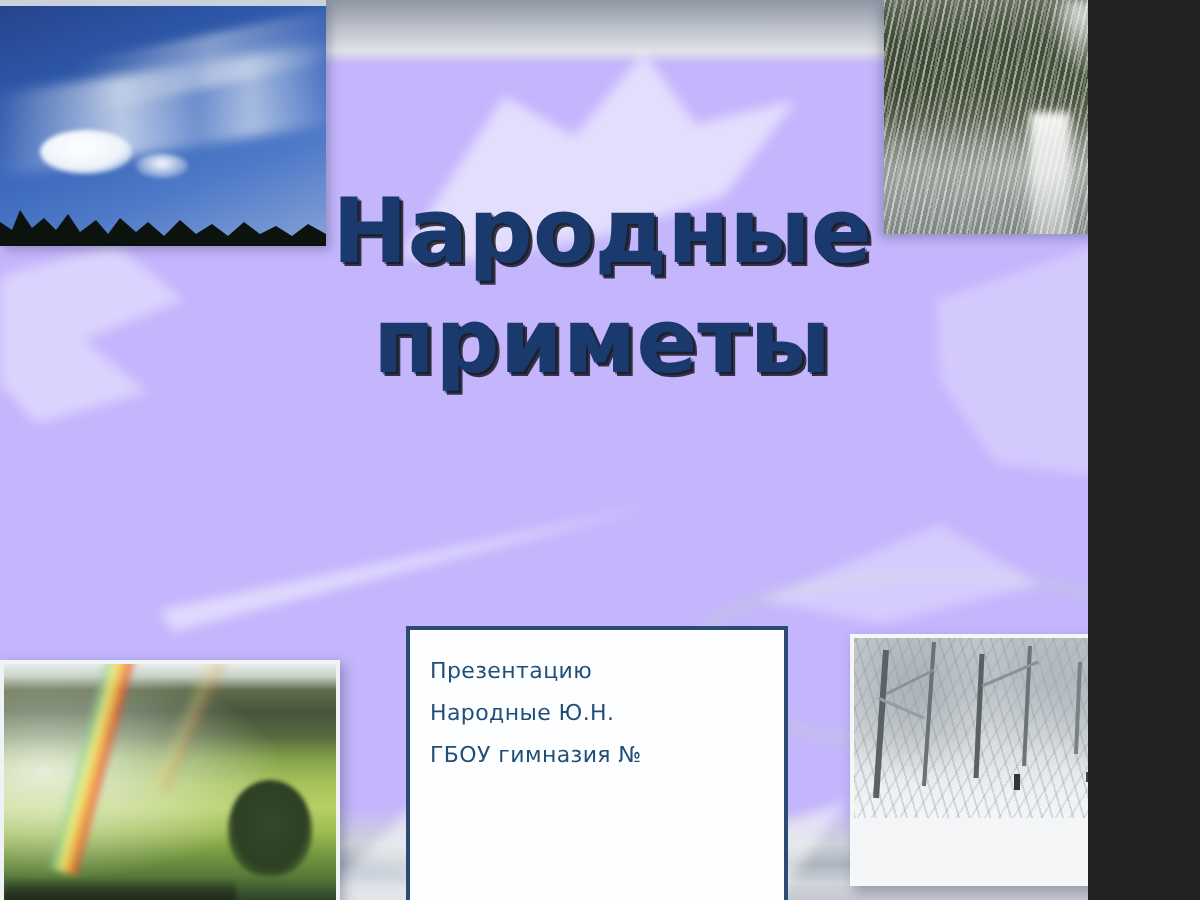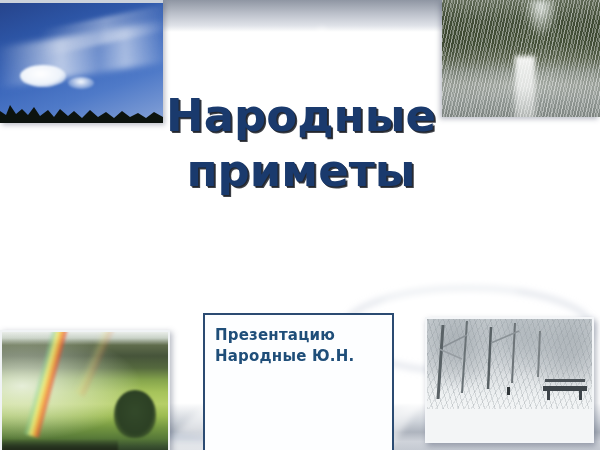--- a/index.html
+++ b/index.html
@@ -1,18 +1,18 @@
 <!DOCTYPE html>
 <html><head>
 <meta charset="utf-8">
 <style>
   html,body{margin:0;padding:0;background:#222;}
   .slide{
-    position:relative;width:600px;height:450px;overflow:hidden;
-    background:#ffffff;font-family:"Liberation Sans",sans-serif;
+    position:relative;width:544px;height:450px;overflow:hidden;
+    background:#c4b5fd;font-family:"Liberation Sans",sans-serif;
   }
   
   .band-top{position:absolute;left:0;top:0;width:600px;height:32px;z-index:1;
     background:linear-gradient(180deg,#8f96a3 0%,#b9bec8 40%,#dfe2e8 80%,rgba(228,231,237,0) 100%);}
   .band-bottom{position:absolute;left:0;top:403px;width:600px;height:47px;z-index:1;
     background:linear-gradient(180deg,rgba(228,231,237,0) 0%,#cdd2d9 40%,#aeb4be 62%,#cfd3da 82%,#c5cad2 100%);}
   .leaves{position:absolute;left:0;top:0;width:600px;height:450px;z-index:1;pointer-events:none;}
   
   .photo{position:absolute;overflow:hidden;z-index:2;}
   .photo-sky{left:0;top:0;width:163px;height:120px;
@@ -68,22 +68,22 @@
       repeating-linear-gradient(74deg,rgba(110,120,126,.22) 0 1px,rgba(0,0,0,0) 1px 5px),
       repeating-linear-gradient(-58deg,rgba(120,130,136,.18) 0 1px,rgba(0,0,0,0) 1px 6px),
       linear-gradient(180deg,#c6ccd0 0%,#d6dadd 55%,#eef1f2 85%,rgba(243,245,246,0) 100%);}
   
   .title{position:absolute;left:138px;top:88px;width:326px;z-index:3;text-align:center;
     font-family:"DejaVu Sans","Liberation Sans",sans-serif;font-weight:bold;font-size:45px;line-height:55px;
     color:#1a3a6d;text-shadow:2px 2px 0 rgba(8,12,20,.78),1px 1px 0 rgba(8,12,20,.5);letter-spacing:0px;}
   
   .credit-box{position:absolute;left:203px;top:313px;width:172px;height:125px;z-index:4;
     background:#fdfeff;border:2px solid #2b4b72;padding:10px 5px 0 10px;overflow:hidden;}
-  .credit-box .line{font-family:"DejaVu Sans","Liberation Sans",sans-serif;font-size:15px;line-height:21px;
-    color:#1f4e79;white-space:nowrap;letter-spacing:.2px;font-weight:bold;}
+  .credit-box .line{font-family:"DejaVu Sans","Liberation Sans",sans-serif;font-size:11px;line-height:21px;
+    color:#1f4e79;white-space:nowrap;letter-spacing:.2px;}
 </style>
 </head>
 <body>
 
 <div class="slide">
 
   <div class="band-top"></div>
   <div class="band-bottom"></div>
 
   <svg class="leaves" viewBox="0 0 600 450">
@@ -151,16 +151,17 @@
   </div>
 
   <div class="title">
     <div>Народные</div>
     <div>приметы</div>
   </div>
 
   <div class="credit-box">
     <div class="line">Презентацию</div>
     <div class="line">Народные Ю.Н.</div>
+    <div class="line">ГБОУ гимназия №</div>
 
   </div>
 
 </div>
 
 </body></html>

